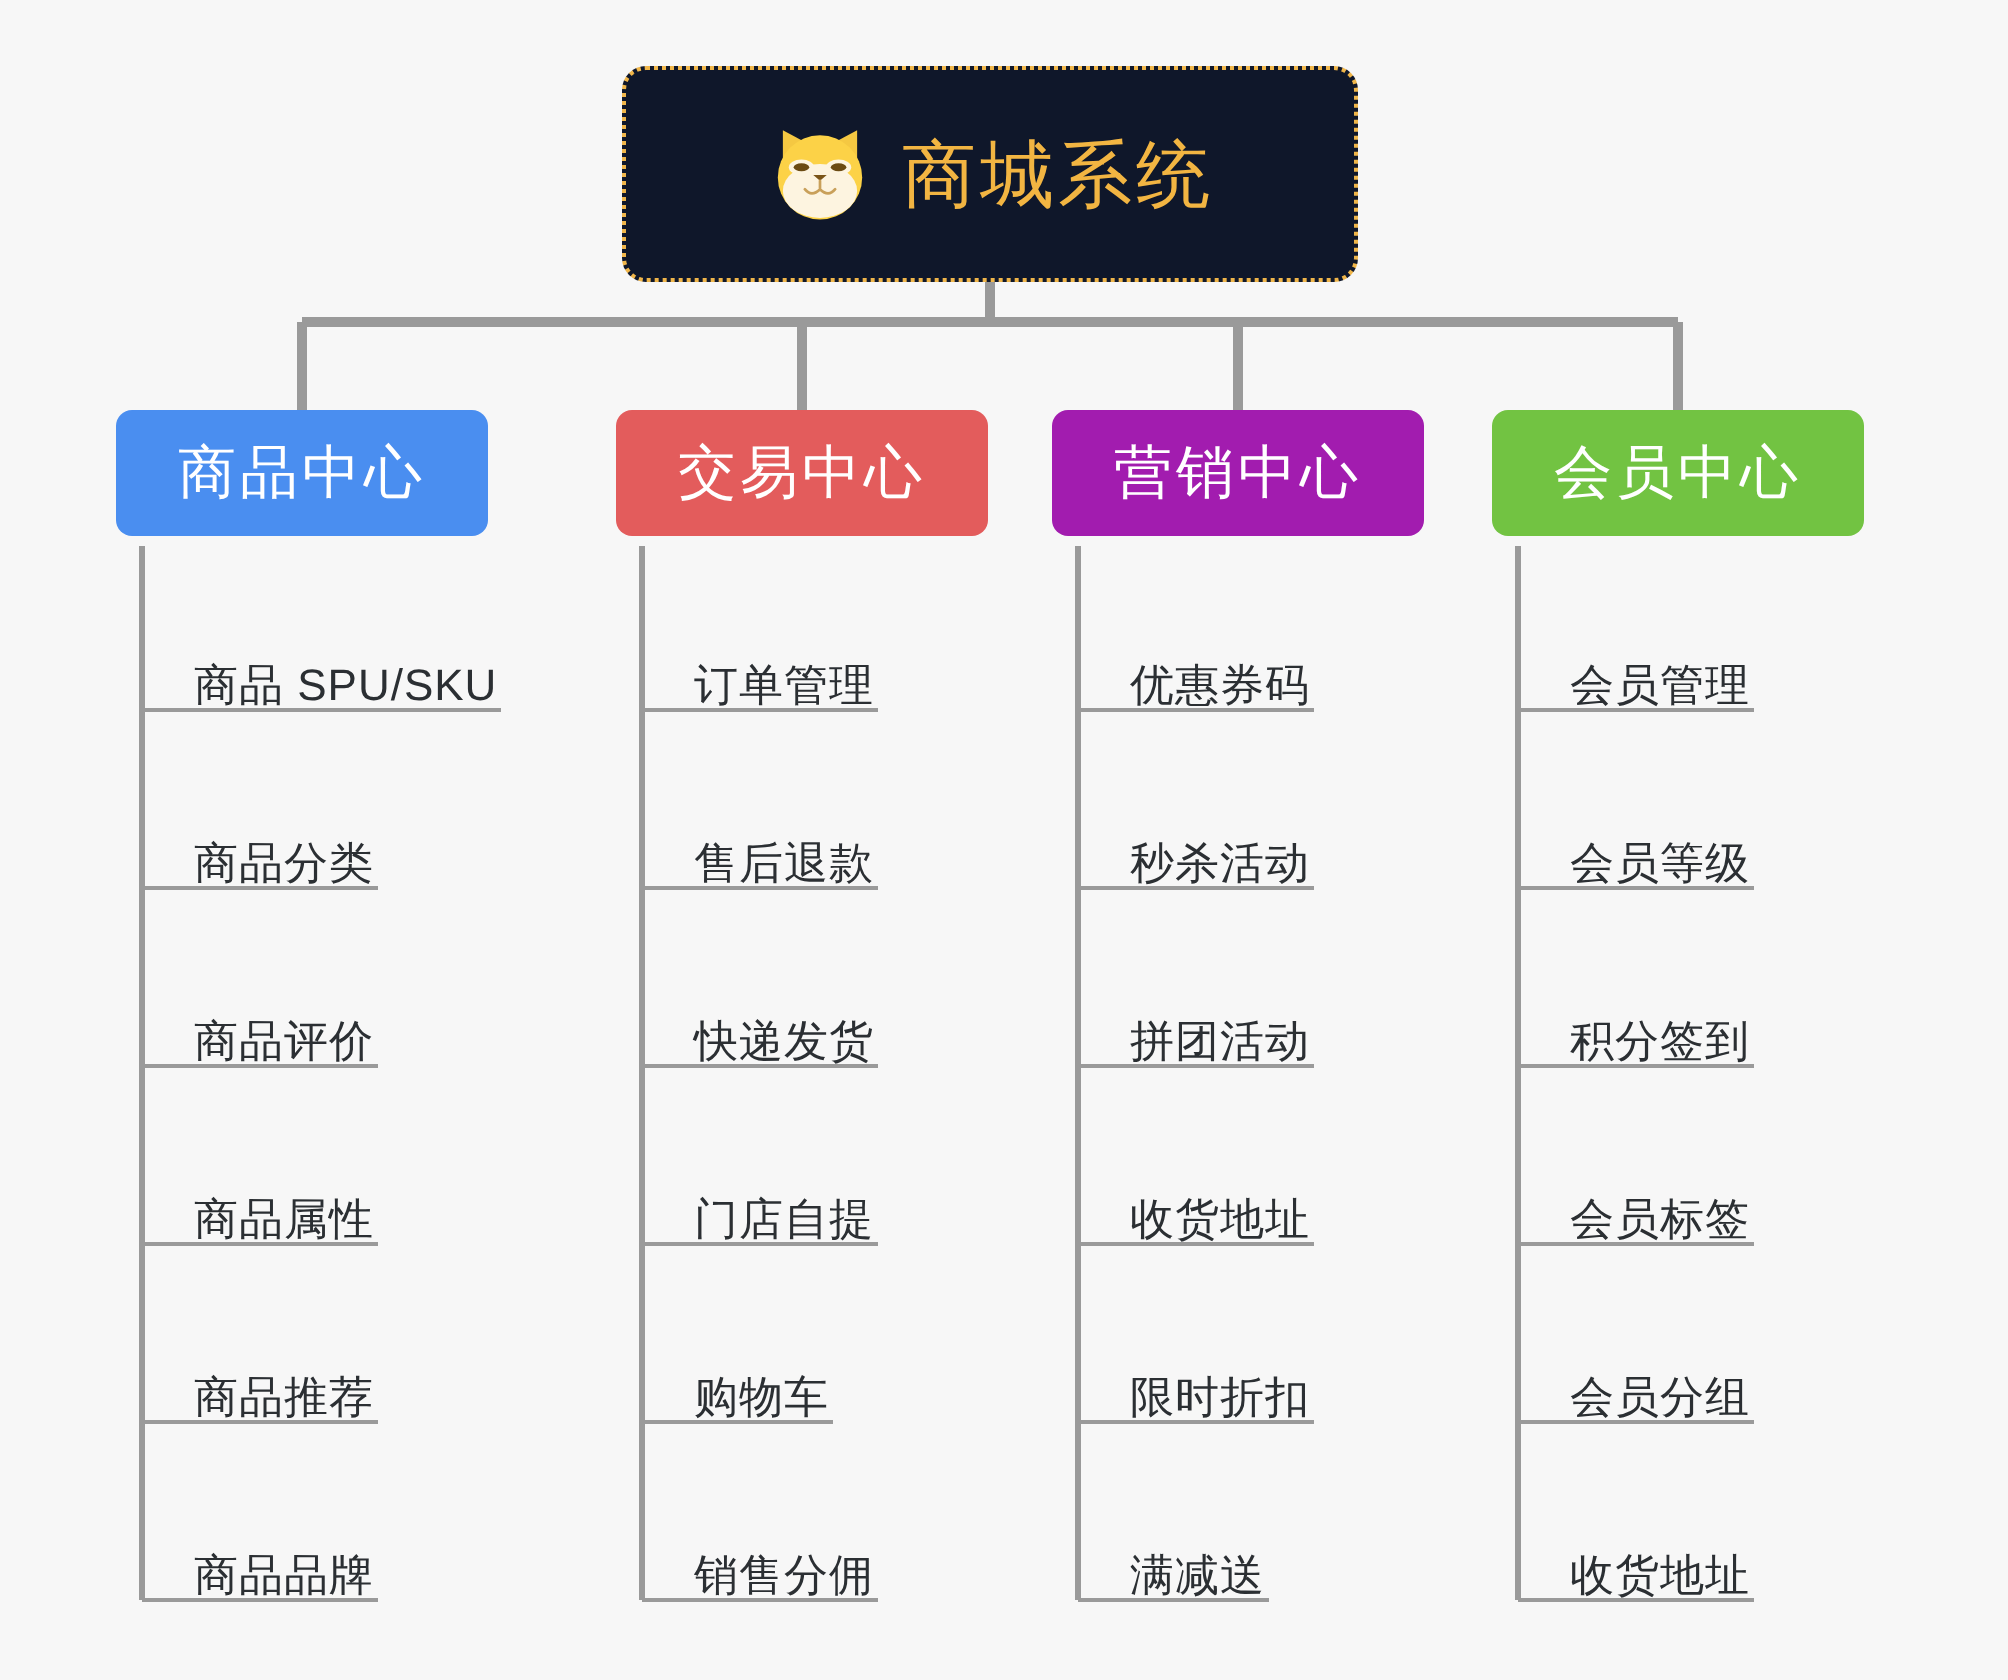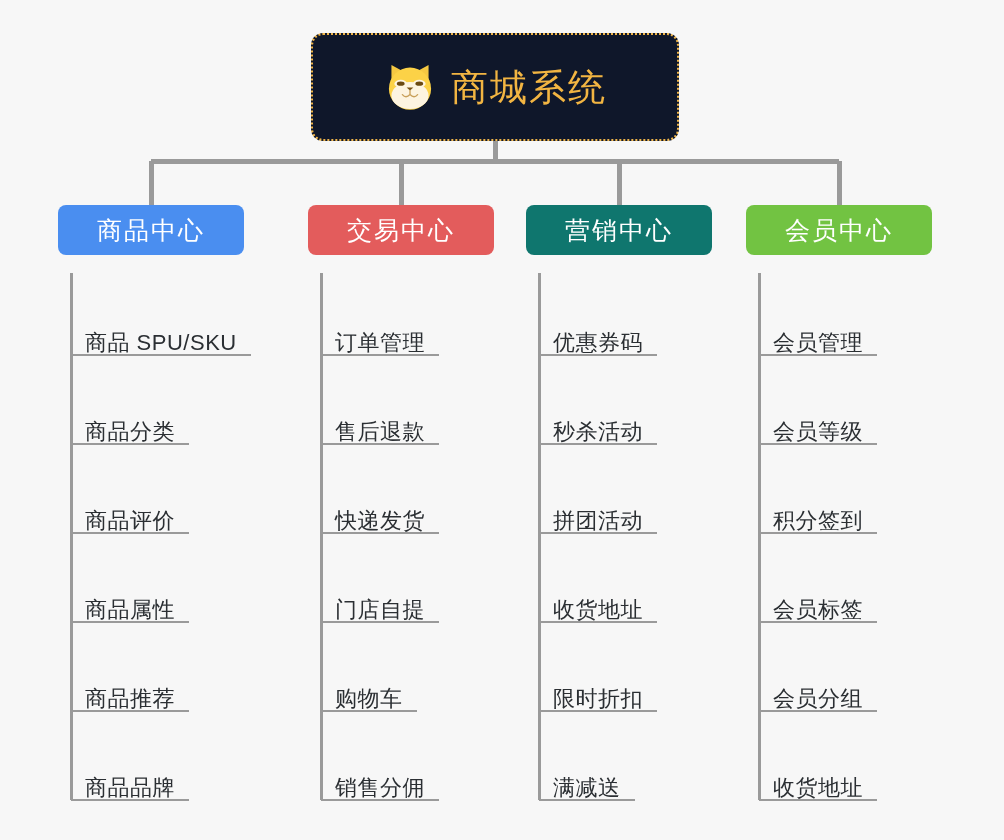--- a/index.html
+++ b/index.html
@@ -58,40 +58,40 @@
   .shiba {
     width: 54px;
     height: 54px;
     flex: 0 0 auto;
     display: block;
   }
 
   
   .cat-box {
     position: absolute;
-    height: 50px;
+    height: 63px;
     border-radius: 8px;
     display: flex;
     align-items: center;
     justify-content: center;
     color: #ffffff;
-    font-size: 25px;
+    font-size: 29px;
     letter-spacing: 2px;
     white-space: nowrap;
     box-sizing: border-box;
   }
 
   
   .leaf {
     position: absolute;
     height: 46px;
     display: flex;
     align-items: flex-end;
     box-sizing: border-box;
-    padding-left: 14px;
+    padding-left: 26px;
     padding-bottom: 2px;
   }
   .leaf-text {
     font-size: 22px;
     color: #2b2f33;
     line-height: 1.15;
     white-space: nowrap;
     letter-spacing: 0.5px;
   }
 </style>
@@ -203,21 +203,21 @@
       </div>
       <div class="leaf" style="left: 321px; top: 578px;">
         <span class="leaf-text">门店自提</span>
       </div>
       <div class="leaf" style="left: 321px; top: 667px;">
         <span class="leaf-text">购物车</span>
       </div>
       <div class="leaf" style="left: 321px; top: 756px;">
         <span class="leaf-text">销售分佣</span>
       </div>
-      <div class="cat-box" style="left: 526px; top: 205px; width: 186px; background: #0f766e;">
+      <div class="cat-box" style="left: 526px; top: 205px; width: 186px; background: #a21caf;">
         <span>营销中心</span>
       </div>
       <div class="leaf" style="left: 539px; top: 311px;">
         <span class="leaf-text">优惠券码</span>
       </div>
       <div class="leaf" style="left: 539px; top: 400px;">
         <span class="leaf-text">秒杀活动</span>
       </div>
       <div class="leaf" style="left: 539px; top: 489px; text-align: right;">
         <span class="leaf-text">拼团活动</span>

